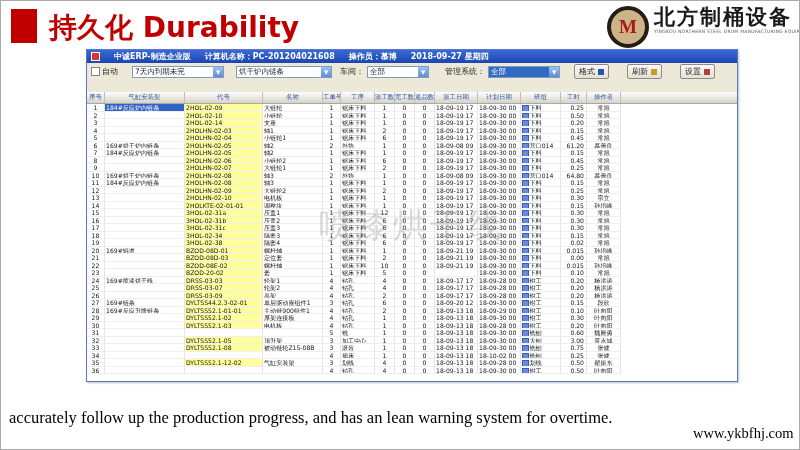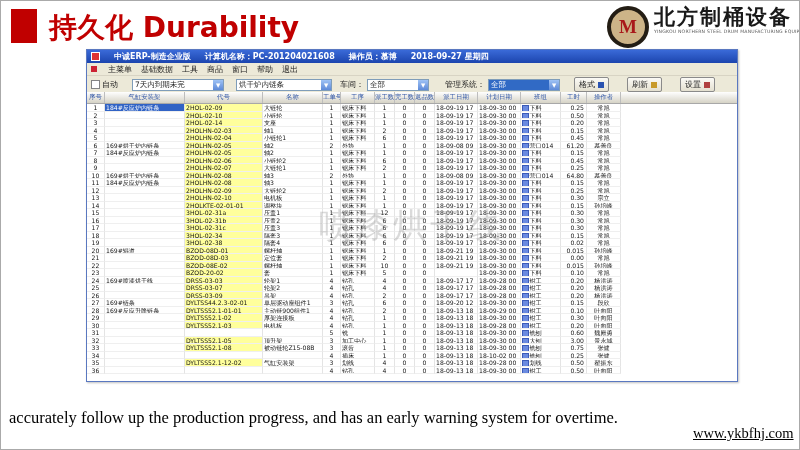--- a/index.html
+++ b/index.html
@@ -43,21 +43,21 @@
   .cell.right{text-align:right;padding-right:2px;}
   .cell.code-filled{background:#ffff9c;}
   .cell.selected{background:#3163c5;color:#fff;}
   .team-ico{display:inline-block;width:4.5px;height:4.5px;background:#6a8ae0;border:0.5px solid #3a5ab8;vertical-align:middle;margin-right:1px;}
 
   .watermark{position:absolute;left:318px;top:202px;font-size:34px;color:#8e8e8e;opacity:.32;letter-spacing:3px;z-index:6;pointer-events:none;white-space:nowrap;}
 
   
   .footer-zh{position:absolute;left:8px;top:388px;font-size:15px;font-weight:bold;color:#101010;white-space:nowrap;}
   .footer-en{position:absolute;left:8px;top:407px;font-size:16.5px;color:#000;font-family:"Liberation Serif","DejaVu Serif",serif;line-height:1.22;white-space:nowrap;}
-  .website{position:absolute;left:692px;top:424px;font-size:14.5px;color:#000;font-family:"Liberation Serif","DejaVu Serif",serif;text-decoration:underline;white-space:nowrap;}
+  .website{position:absolute;left:692px;top:424px;font-size:14.5px;color:#000;font-family:"Liberation Serif","DejaVu Serif",serif;white-space:nowrap;}
 </style>
 </head>
 <body>
 
 <div class="slide">
 
   <div class="red-square"></div>
   <div class="slide-title">持久化 Durability</div>
 
   <div class="logo">
@@ -70,31 +70,20 @@
 
   <div class="erp">
     <div class="titlebar">
       <span class="tb-icon"></span>
       <span>中诚ERP-制造企业版</span>
       <span>计算机名称：PC-201204021608</span>
       <span>操作员：慕博</span>
       <span>2018-09-27 星期四</span>
     </div>
 
-    <div class="menubar">
-      <span class="mb-icon"></span>
-
-    <span class="menu-item">主菜单</span>
-        <span class="menu-item">基础数据</span>
-        <span class="menu-item">工具</span>
-        <span class="menu-item">商品</span>
-        <span class="menu-item">窗口</span>
-        <span class="menu-item">帮助</span>
-        <span class="menu-item">退出</span>
-      </div>
 
     <div class="filterbar">
       <span class="chk"></span>
       <span>自动</span>
 
       <div class="combo" style="width:92px;margin-left:14px;">
         <span class="val">7天内到期未完</span>
         <span class="arrow">▼</span>
       </div>
 
@@ -723,17 +712,17 @@
             <div class="cell right" style="width: 26px;">0.50</div>
             <div class="cell center" style="width: 34px;">叶向阳</div>
           </div>
         </div>
     </div>
   </div>
 
   <div class="watermark">喷漆烘干线</div>
 
   <div class="footer-en">
-    <div>accurately follow up the production progress, and has an early warning system for overtime.</div>
+    <div>accurately follow up the production progress, and has an lean warning system for overtime.</div>
   </div>
   <div class="website">www.ykbfhj.com</div>
 
 </div>
 
 </body></html>

